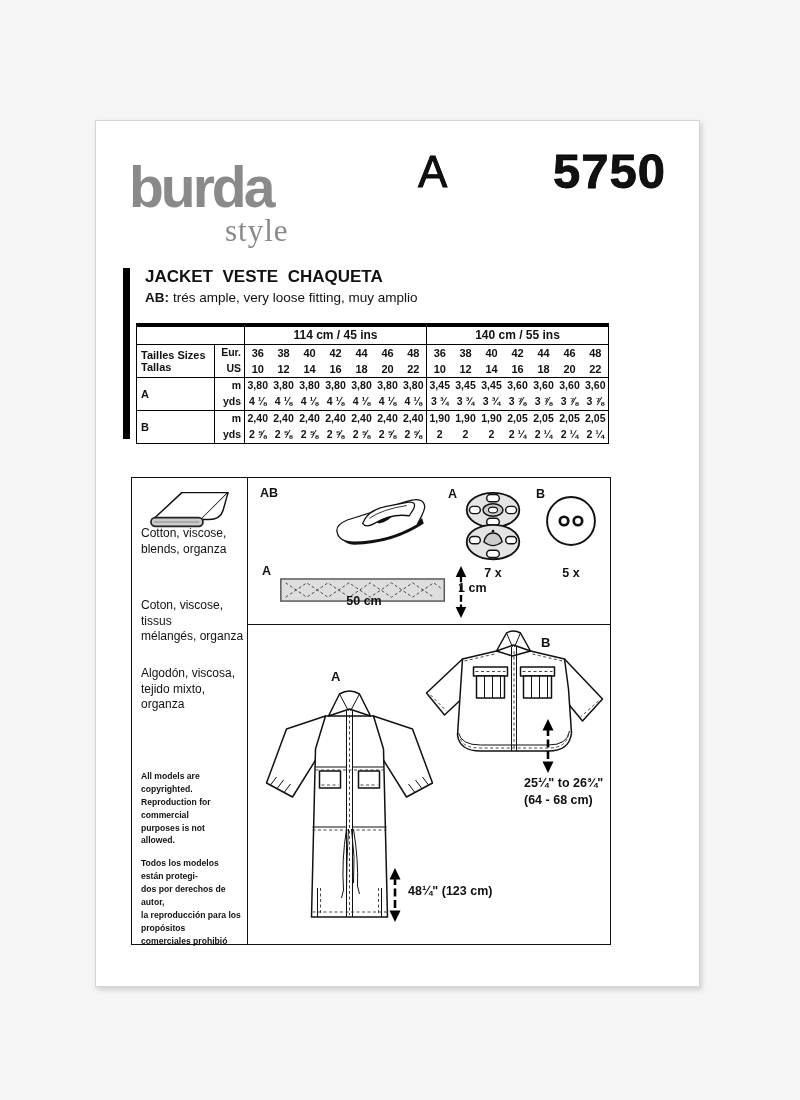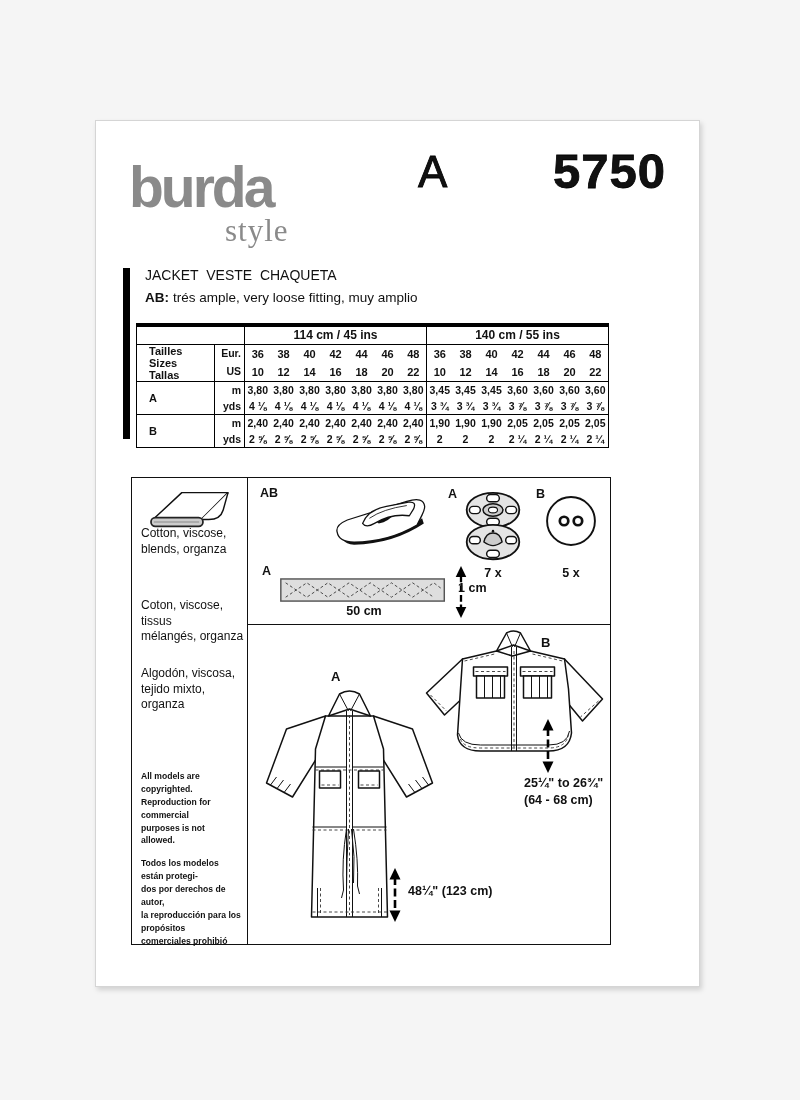--- a/index.html
+++ b/index.html
@@ -11,29 +11,29 @@
   .logo{position:absolute;left:33px;top:22px;width:210px;height:92px;margin-top:16px;}
   .logo-main{font-weight:bold;font-size:57px;line-height:1;color:#8a8a8a;letter-spacing:-3px;}
   .logo-sub{position:absolute;left:96px;top:54px;font-family:"Liberation Serif","DejaVu Serif",serif;
             font-size:31px;color:#8a8a8a;letter-spacing:1px;}
   .letter-a{position:absolute;left:322px;top:26px;font-size:44px;font-weight:500;
             -webkit-text-stroke:0.8px #000;}
   .pattern-number{position:absolute;right:33px;top:22px;font-size:49px;font-weight:700;
                   letter-spacing:1px;-webkit-text-stroke:0.8px #000;}
   
   .title-bar{position:absolute;left:27px;top:147px;width:7px;height:171px;background:#000;}
-  .title-main{position:absolute;left:49px;top:146px;font-size:14px;font-weight:normal;white-space:pre;}
+  .title-main{position:absolute;left:49px;top:146px;font-size:17px;font-weight:bold;white-space:pre;}
   .title-sub{position:absolute;left:49px;top:169px;font-size:13.5px;}
   .title-sub b{margin-right:4px;}
   
   .sizetable{position:absolute;left:40px;top:202px;border-collapse:collapse;table-layout:fixed;
              font-weight:bold;font-size:10.5px;border:1.4px solid #000;border-top:4px solid #000;}
   .sizetable td{height:16px;padding:0 1px;text-align:center;line-height:1.1;white-space:pre-line;overflow:hidden;}
   .sizetable .gh{font-size:12px;height:17px;}
-  .sizetable .lab{text-align:left;padding-left:12px;font-size:11px;}
+  .sizetable .lab{text-align:left;padding-left:4px;font-size:11px;}
   .sizetable .sz{font-size:11px;}
   .sizetable .unit{text-align:right;padding-right:3px;}
   .sizetable .bl{border-left:1.3px solid #000;margin-left:32px;}
   .sizetable .bb{border-bottom:1.3px solid #000;}
   
   .infobox{position:absolute;left:35px;top:356px;width:480px;height:468px;border:1.7px solid #111;
            display:flex;box-sizing:border-box;}
   .box-left{width:115px;min-width:115px;border-right:1.7px solid #111;position:relative;}
   .box-right{flex:1;position:relative;}
   .notions{position:absolute;left:0;top:0;right:0;height:146px;border-bottom:1.7px solid #111;}
@@ -265,21 +265,21 @@
           <circle cx="44" cy="35" r="5.5" fill="#fff" stroke="#111" stroke-width="3.5"></circle>
         </svg>
         <div class="cnt" style="left:296px;top:88px;width:54px;">5 x</div>
 
         <div class="small-bold" style="position:absolute;left:14px;top:86px;">A</div>
         <svg style="position:absolute;left:30px;top:100px;" width="172" height="25" viewBox="0 0 175 26">
           <rect x="1" y="1" width="170" height="23" fill="#dedede" stroke="#555" stroke-width="1.5"></rect>
           <polyline class="st" points="6,20 28,5 50,20 72,5 94,20 116,5 138,20 160,5 168,11"></polyline>
           <polyline class="st" points="6,5 28,20 50,5 72,20 94,5 116,20 138,5 160,20"></polyline>
         </svg>
-        <div class="cnt" style="left:30px;top:126px;width:172px;">50 cm</div>
+        <div class="cnt" style="left:30px;top:116px;width:172px;">50 cm</div>
         <svg style="position:absolute;left:206px;top:88px;" width="14" height="52" viewBox="0 0 14 54">
           <path d="M7,10 L7,44" stroke="#000" stroke-width="2.4" stroke-dasharray="7,3"></path>
           <path d="M7,0 L1.5,11.5 L12.5,11.5 Z" fill="#000"></path>
           <path d="M7,54 L1.5,42.5 L12.5,42.5 Z" fill="#000"></path>
         </svg>
         <div class="small-bold" style="position:absolute;left:210px;top:103px;">1 cm</div>
       </div>
 
       <div class="garments">
 

